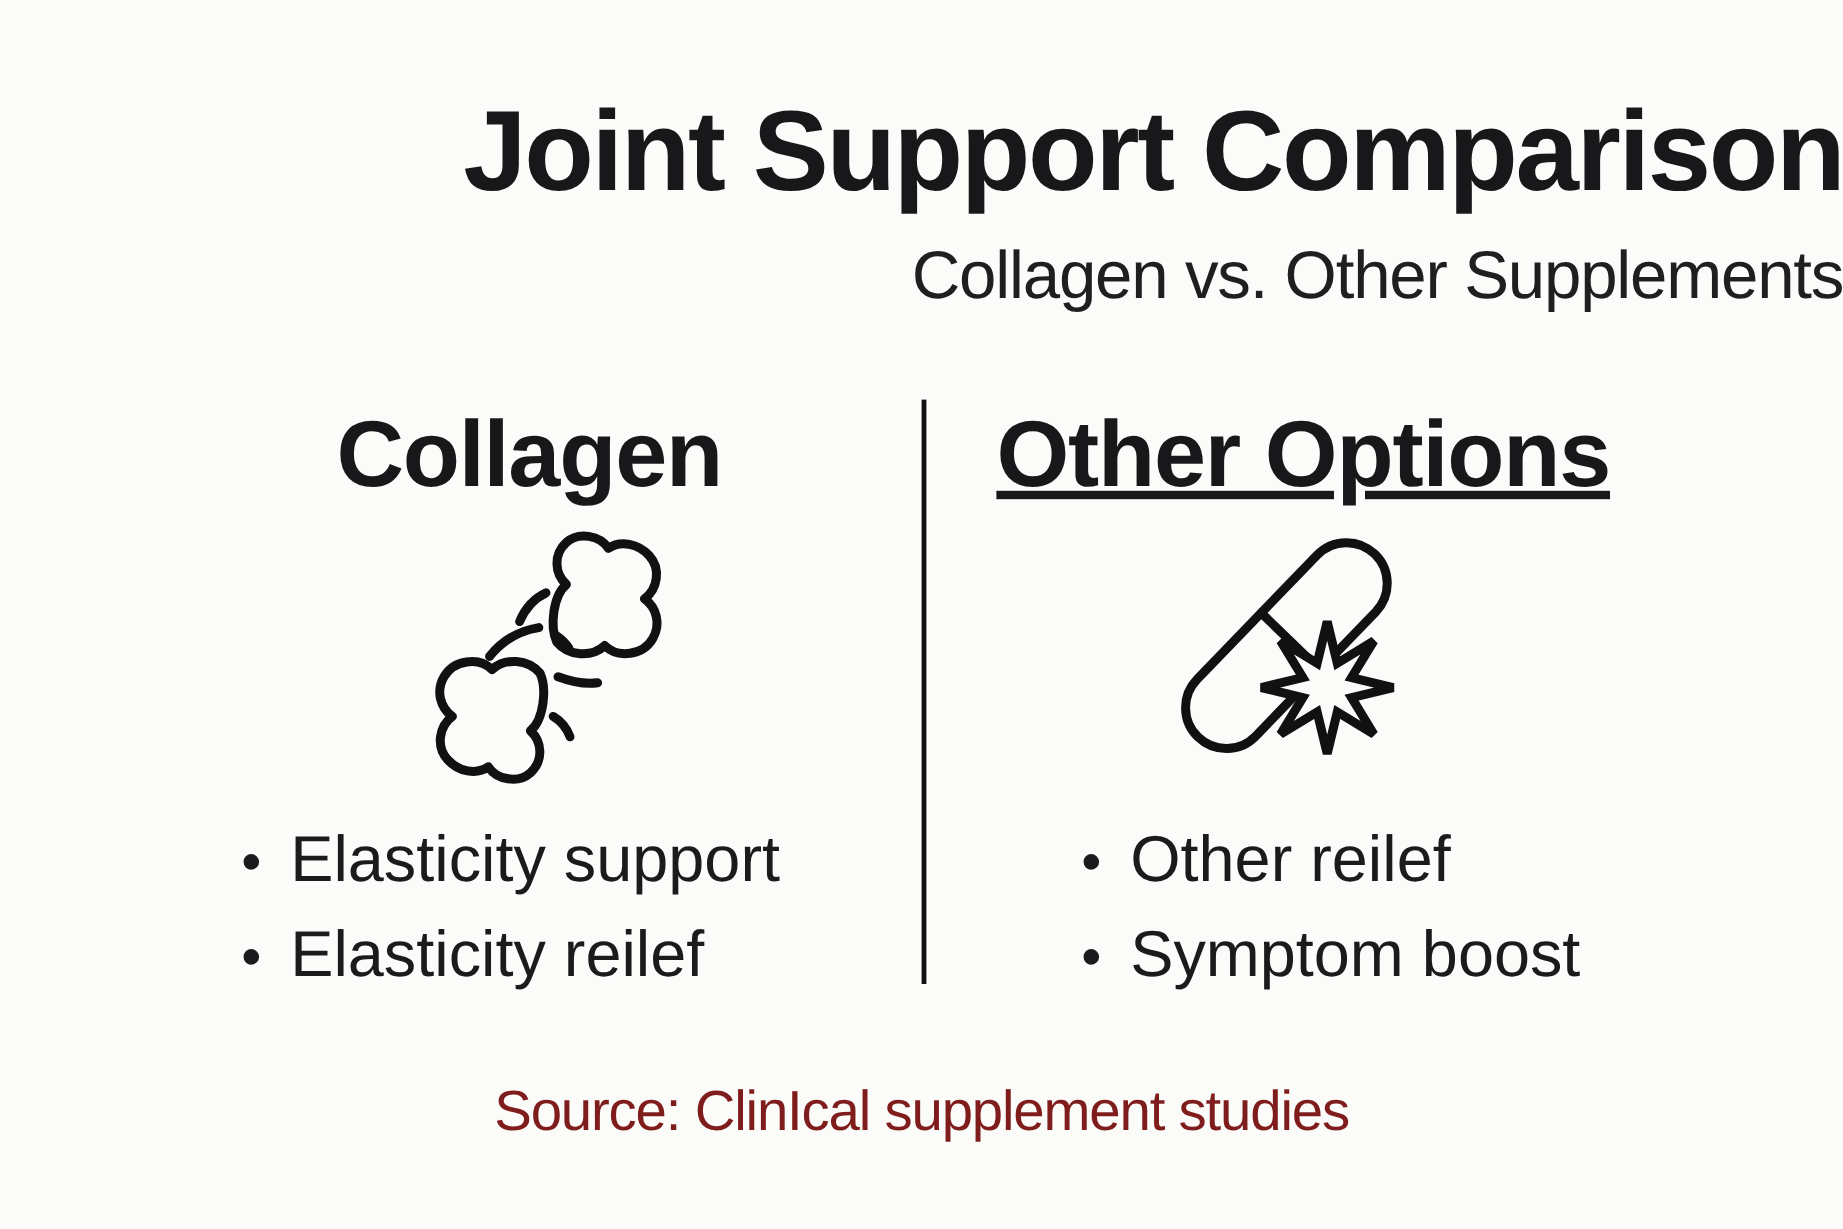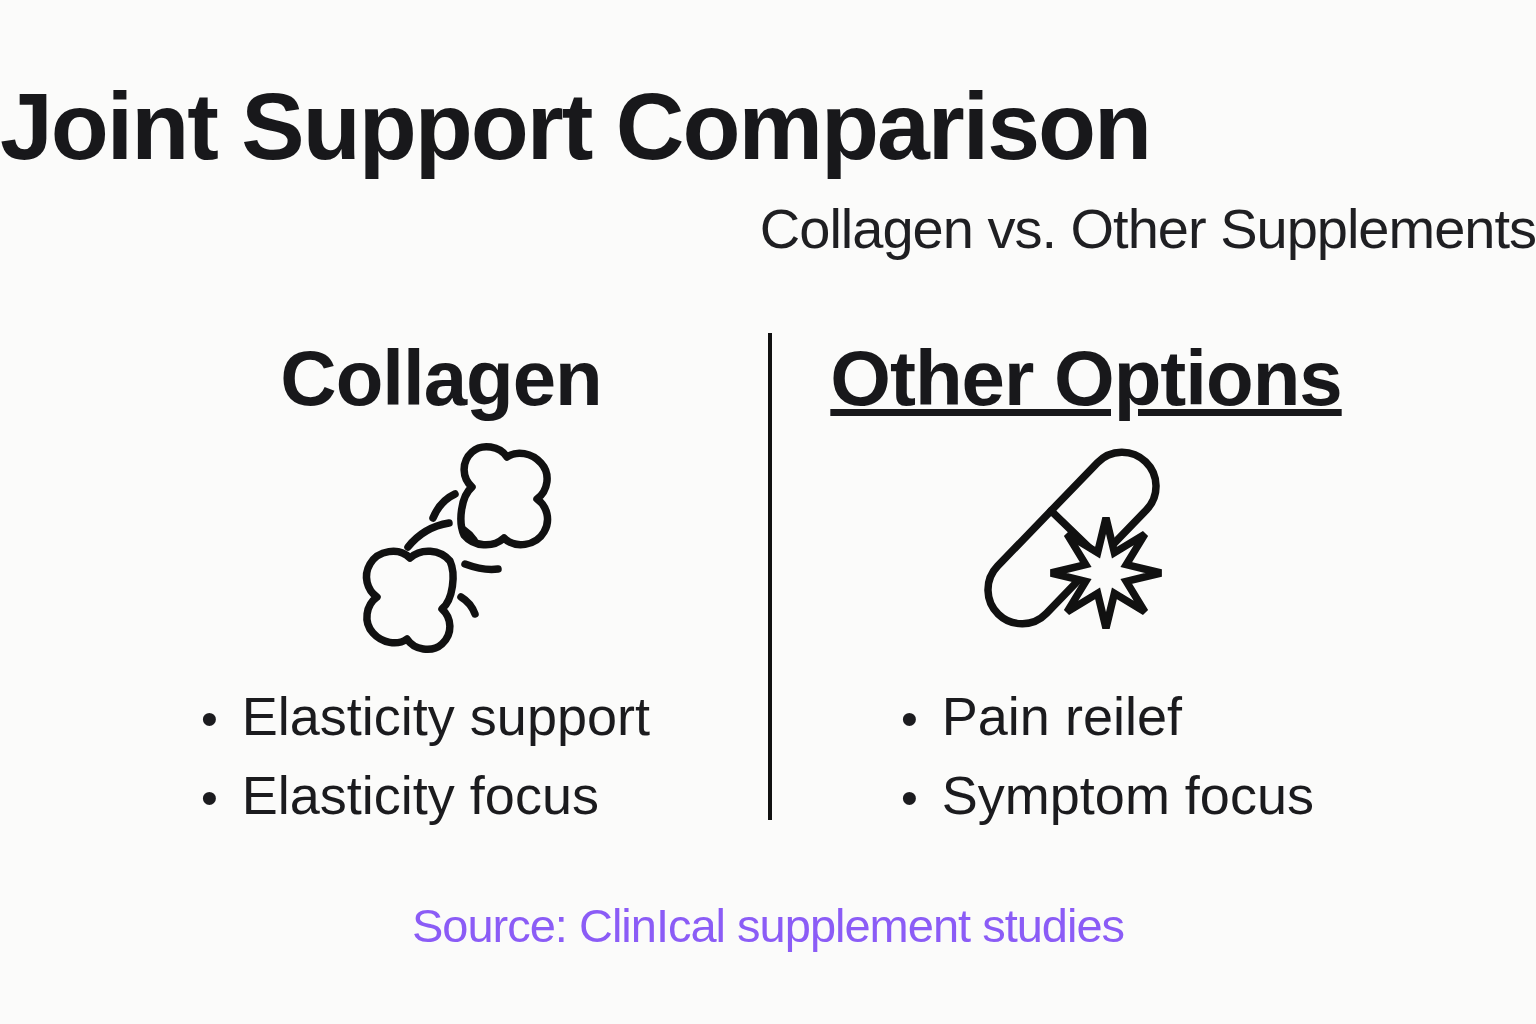--- a/index.html
+++ b/index.html
@@ -7,21 +7,21 @@
   body {
     font-family: "Liberation Sans", "DejaVu Sans", sans-serif;
     background:#fbfbfa;
     color:#1a1a1a;
     overflow:hidden;
   }
   .canvas { position:relative; width:1536px; height:1024px; }
 
   .title {
     position:absolute; top:72px; left:0; width:1536px;
-    text-align:left;
+    text-align:right;
     font-size:95px; font-weight:700; letter-spacing:-2px;
     color:#18181b;
   }
   .subtitle {
     position:absolute; top:196px; left:0; width:1536px;
     text-align:right;
     font-size:56px; font-weight:400; letter-spacing:-1px;
     color:#1f1f22;
   }
 
@@ -55,21 +55,21 @@
     display:flex; align-items:baseline;
   }
   ul.bullets li .dot {
     font-size:48px; margin-right:24px;
   }
 
   .source {
     position:absolute; top:898px; left:0; width:1536px;
     text-align:center;
     font-size:47px; font-weight:400; letter-spacing:-1px;
-    color:#8b5cf6;
+    color:#7f1d1d;
   }
 
   svg .ln { fill:none; stroke:#111; stroke-width:7.5; stroke-linecap:round; stroke-linejoin:round; }
 </style>
 </head>
 <body>
 
 <div class="canvas">
 
   <h1 class="title">Joint Support Comparison</h1>
@@ -112,21 +112,21 @@
       </svg>
     </div>
 
     <ul class="bullets left">
       <li>
         <span class="dot">•</span>
         <span>Elasticity support</span>
       </li>
       <li>
         <span class="dot">•</span>
-        <span>Elasticity focus</span>
+        <span>Elasticity reilef</span>
       </li>
     </ul>
 
     <div class="divider"></div>
 
     <h2 class="col-heading right">Other Options</h2>
 
     <div class="icon-wrap right">
       <svg width="260" height="240" viewBox="0 0 260 240">
 
@@ -135,25 +135,25 @@
           <line class="ln" x1="5" y1="-34" x2="5" y2="34"></line>
         </g>
 
         <polygon points="147,90 155.4,124.7 185.9,106.1 167.3,136.6 202,145 167.3,153.4 185.9,183.9 155.4,165.3 147,200 138.6,165.3 108.1,183.9 126.7,153.4 92,145 126.7,136.6 108.1,106.1 138.6,124.7" fill="#fbfbfa" stroke="#111" stroke-width="7.5" stroke-linejoin="miter"></polygon>
       </svg>
     </div>
 
     <ul class="bullets right">
       <li>
         <span class="dot">•</span>
-        <span>Pain reilef</span>
+        <span>Other reilef</span>
       </li>
       <li>
         <span class="dot">•</span>
-        <span>Symptom focus</span>
+        <span>Symptom boost</span>
       </li>
     </ul>
 
   </div>
 
   <div class="source">Source: ClinIcal supplement studies</div>
 
 </div>
 
 </body></html>

